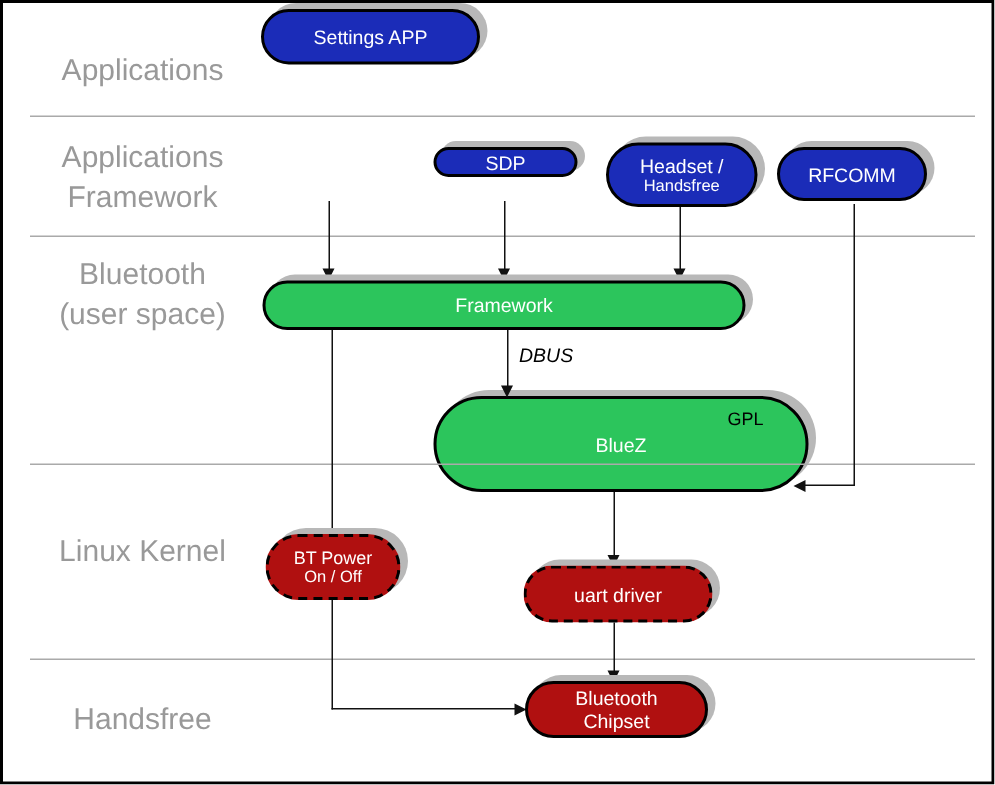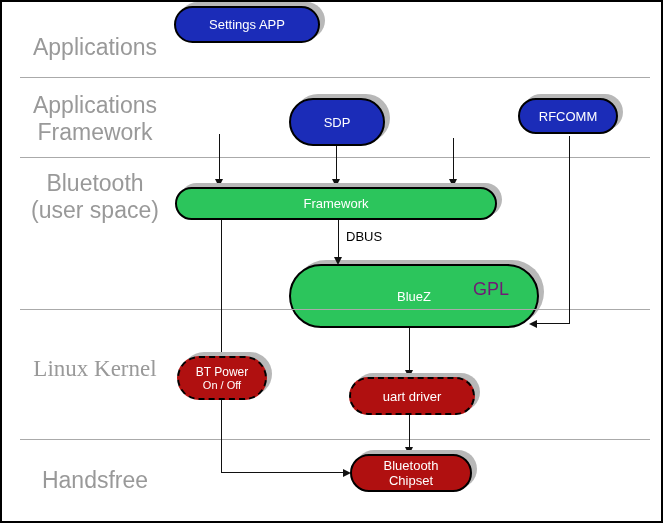--- a/index.html
+++ b/index.html
@@ -6,63 +6,63 @@
   .canvas {
     position:relative; width:663px; height:523px; box-sizing:border-box;
     border:2px solid #000; background:#fff; overflow:hidden;
   }
   
   .divider { position:absolute; left:18px; width:630px; height:1px; background:#aaaaaa; z-index:2; }
   .d1{top:75px;} .d2{top:155px;} .d3{top:307px;} .d4{top:437px;}
 
   
   .layer-label {
-    position:absolute; color:#999999; font-size:23px; line-height:27px;
+    position:absolute; color:#999999; font-size:20px; line-height:27px;
     text-align:center; z-index:1; width:170px; left:8px;
   }
-  .ll1{top:32px;} .ll2{top:90px;} .ll3{top:168px;} .ll4{top:353px;font-family:Liberation Serif, serif;} .ll5{top:465px;}
+  .ll1{top:32px;} .ll2{top:90px;} .ll3{top:168px;} .ll4{top:353px;} .ll5{top:465px;}
 
   
   .pill {
     position:absolute; box-sizing:border-box; border-radius:999px;
     border:2px solid #000; color:#fff; display:flex; flex-direction:column;
     align-items:center; justify-content:center; text-align:center;
     font-size:13px; line-height:15px; z-index:4;
     box-shadow:5px -4px 0 #b8b8b8;
   }
   .blue  { background:#1b2cb8; }
   .green { background:#2cc55c; }
   .red   { background:#b01010; }
   .dashed { border-style:dashed; }
 
   .p-settings { left:172px; top:4px;  width:146px; height:37px; }
   .p-phone    { left:506px; top:16px;  width:114px; height:36px; }
   .p-gap      { left:174px; top:96px;  width:88px;  height:36px; }
-  .p-sdp      { left:287px; top:96px;  width:96px;  height:48px; }
+  .p-sdp      { left:287px; top:96px;  width:96px;  height:20px; }
   .p-headset  { left:402px; top:93px;  width:101px; height:43px; }
   .p-rfcomm   { left:516px; top:96px;  width:100px; height:36px; }
   .p-framework{ left:173px; top:185px; width:322px; height:33px; }
   .p-bluez    { left:287px; top:262px; width:250px; height:64px; z-index:1; }
   .p-btpower  { left:175px; top:354px; width:90px;  height:44px; font-size:12px; line-height:14px; }
   .p-uart     { left:347px; top:375px; width:126px; height:38px; }
   .p-chipset  { left:348px; top:452px; width:122px; height:38px;justify-content:center; }
   .sub { font-size:11px; line-height:13px; }
 
-  .badge-gpl { position:absolute; right:28px; top:6px; color:#701a75; font-size:18px;margin-top:10px; }
+  .badge-gpl { position:absolute; right:28px; top:6px; color:#000000; font-size:12px; }
 
   
   .vline { position:absolute; width:1px; background:#111; z-index:3; }
   .hline { position:absolute; height:1px; background:#111; z-index:3; }
   .arr { position:absolute; width:0; height:0; z-index:3; }
   .arr-down  { border-left:4px solid transparent; border-right:4px solid transparent; border-top:8px solid #111; }
   .arr-left  { border-top:4px solid transparent; border-bottom:4px solid transparent; border-right:8px solid #111; }
   .arr-right { border-top:4px solid transparent; border-bottom:4px solid transparent; border-left:8px solid #111; }
 
   .edge-label { position:absolute; color:#000; font-size:13px; z-index:3; }
-  .lbl-dbus { left:344px; top:227px; }
+  .lbl-dbus { left:344px; top:227px;font-style:italic; }
 </style>
 </head>
 <body>
 
 <div class="canvas">
 
   <div class="divider d1"></div>
   <div class="divider d2"></div>
   <div class="divider d3"></div>
   <div class="divider d4"></div>
@@ -111,20 +111,24 @@
 
   <div class="vline" style="left:407px; top:413px; height:33px;"></div>
   <div class="arr arr-down" style="left:403px; top:445px;"></div>
 
   <div class="pill blue p-settings">
     <span>Settings APP</span>
   </div>
   <div class="pill blue p-sdp">
     <span>SDP</span>
   </div>
+  <div class="pill blue p-headset">
+    <span>Headset /</span>
+    <span class="sub">Handsfree</span>
+  </div>
   <div class="pill blue p-rfcomm">
     <span>RFCOMM</span>
   </div>
   <div class="pill green p-framework">
     <span>Framework</span>
   </div>
   <div class="pill green p-bluez">
     <span>BlueZ</span>
     <span class="badge-gpl">GPL</span>
   </div>

